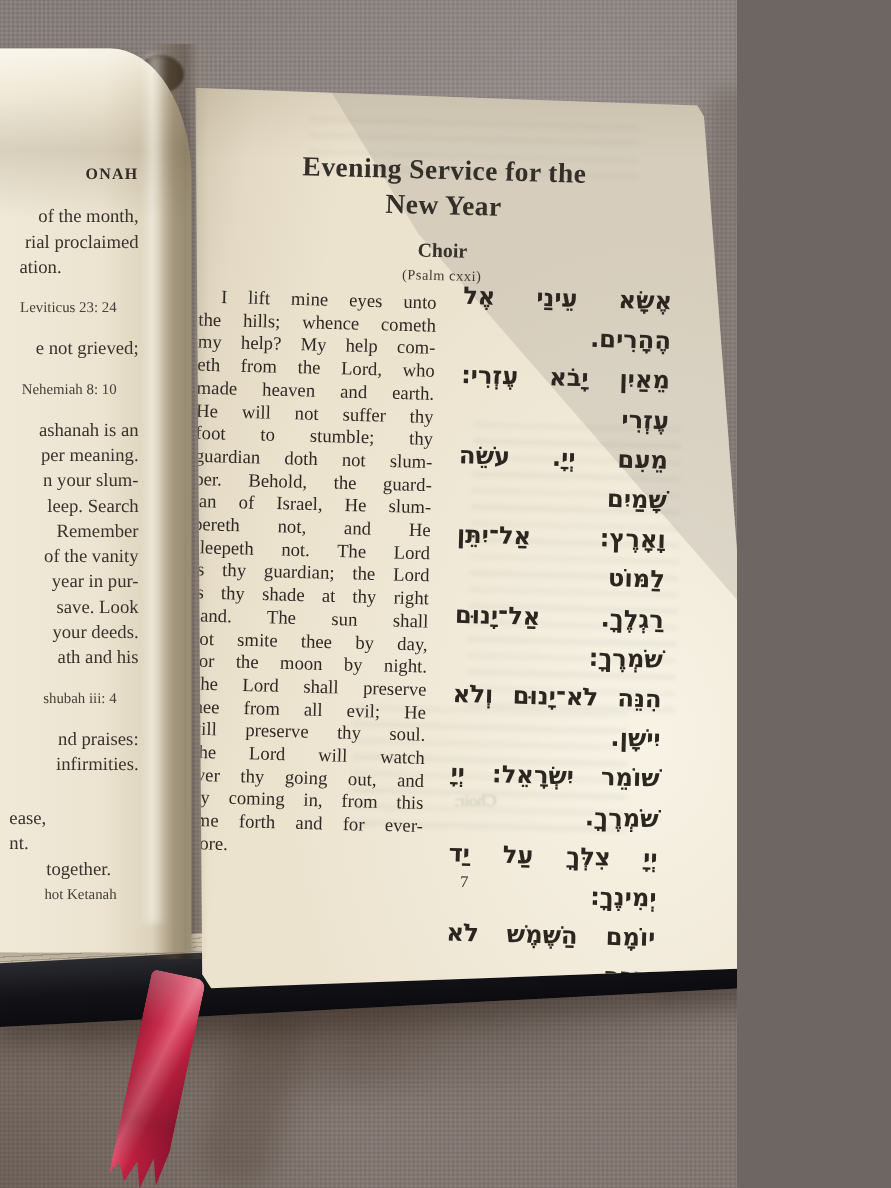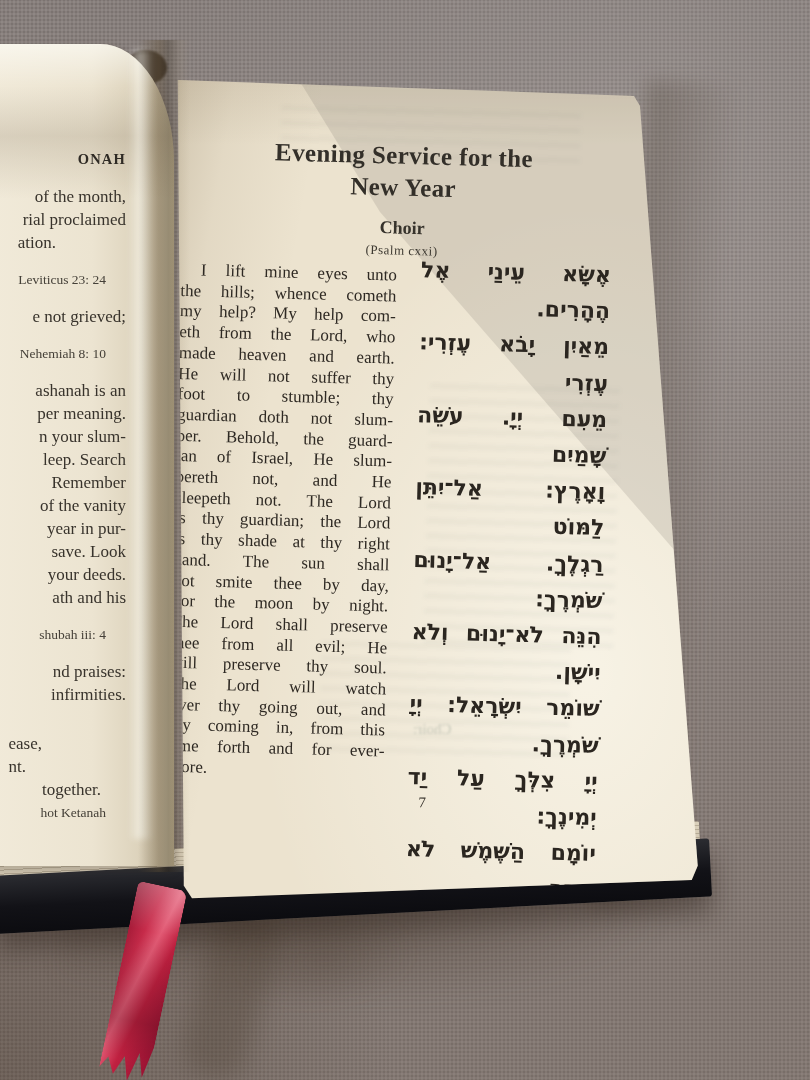--- a/index.html
+++ b/index.html
@@ -1,16 +1,16 @@
 <!DOCTYPE html>
 <html style="--paper: #ece3cf; --fabric: #8f8683; --cover: #141418; --ribbon: #c02040; --ink: #2d2822;"><head>
 <meta charset="utf-8">
 <style>
   html,body{margin:0;padding:0;background:#6e6662;}
-  .scene{position:relative;width:810px;height:1080px;overflow:hidden;
+  .scene{position:relative;width:670px;height:1080px;overflow:hidden;
          font-family:"Liberation Serif",serif;}
 
   
   .fabric{position:absolute;inset:0;background-color:var(--fabric,#8f8683);
     background-image:
       radial-gradient(rgba(255,255,255,.07) 1px, transparent 1.3px),
       radial-gradient(rgba(0,0,0,.09) 1px, transparent 1.3px);
     background-size:4px 4px,4px 4px;background-position:0 0,2px 2px;}
   .fabric-vignette{position:absolute;inset:0;
     background:

